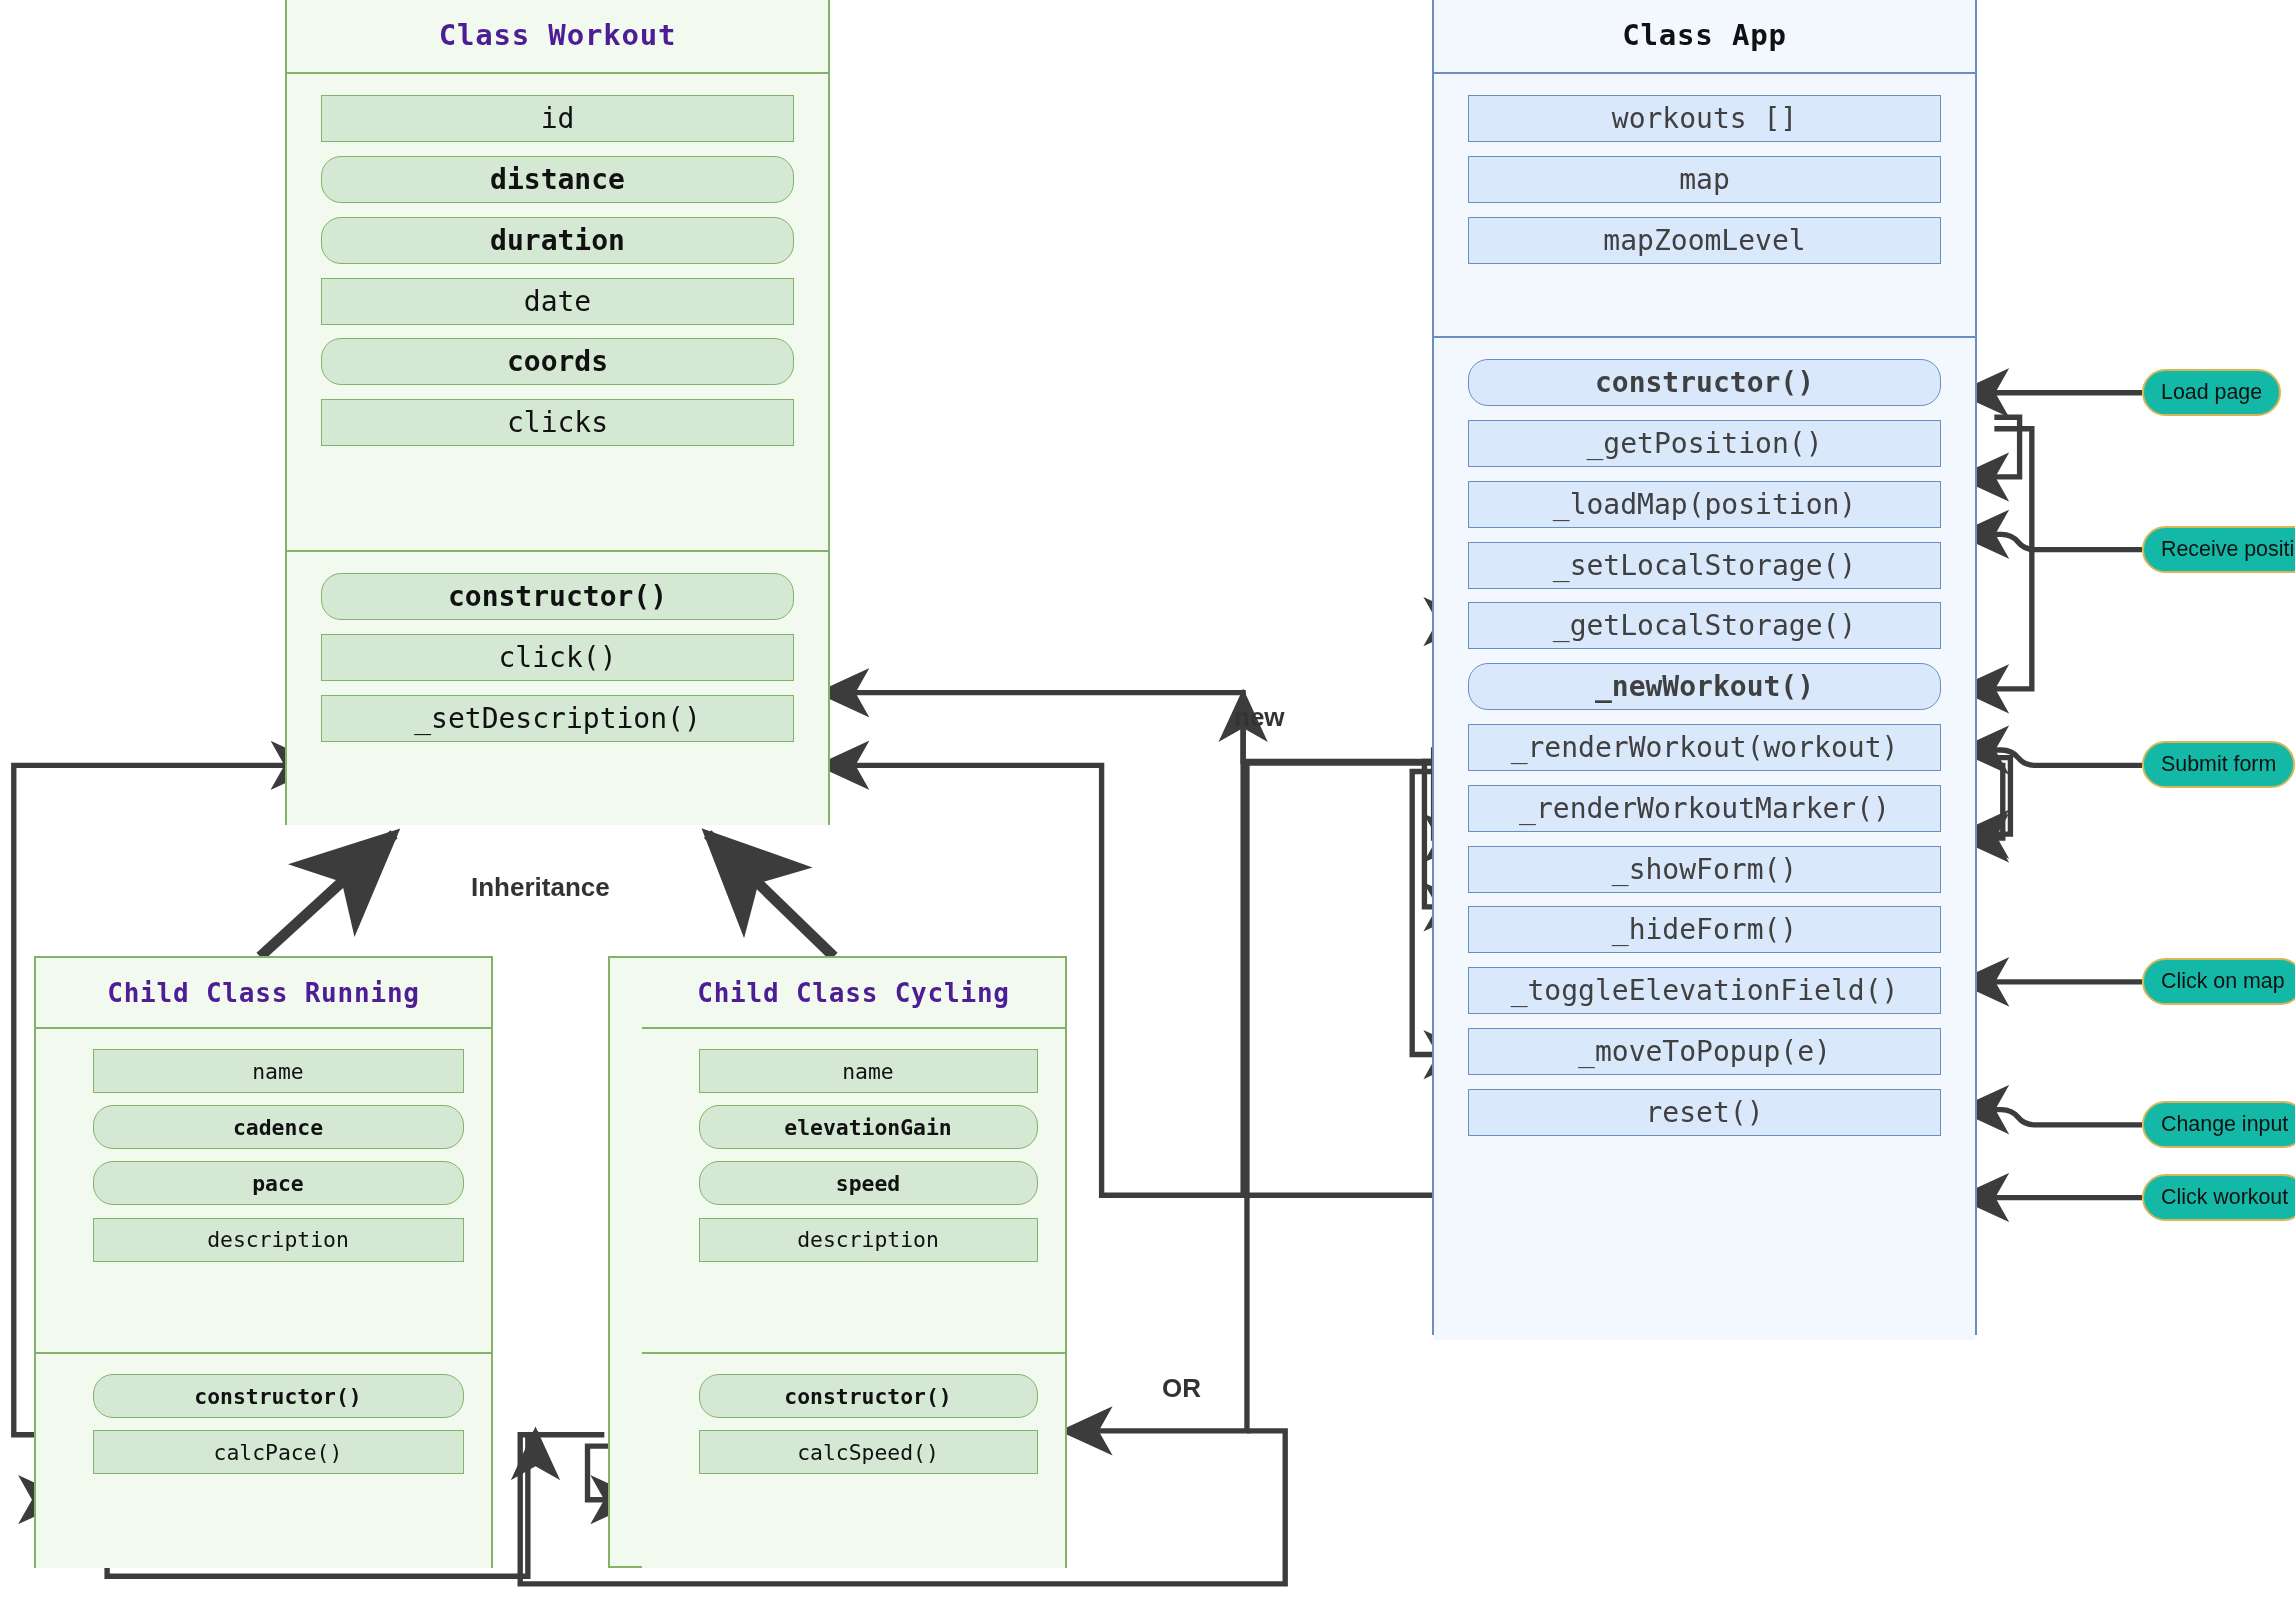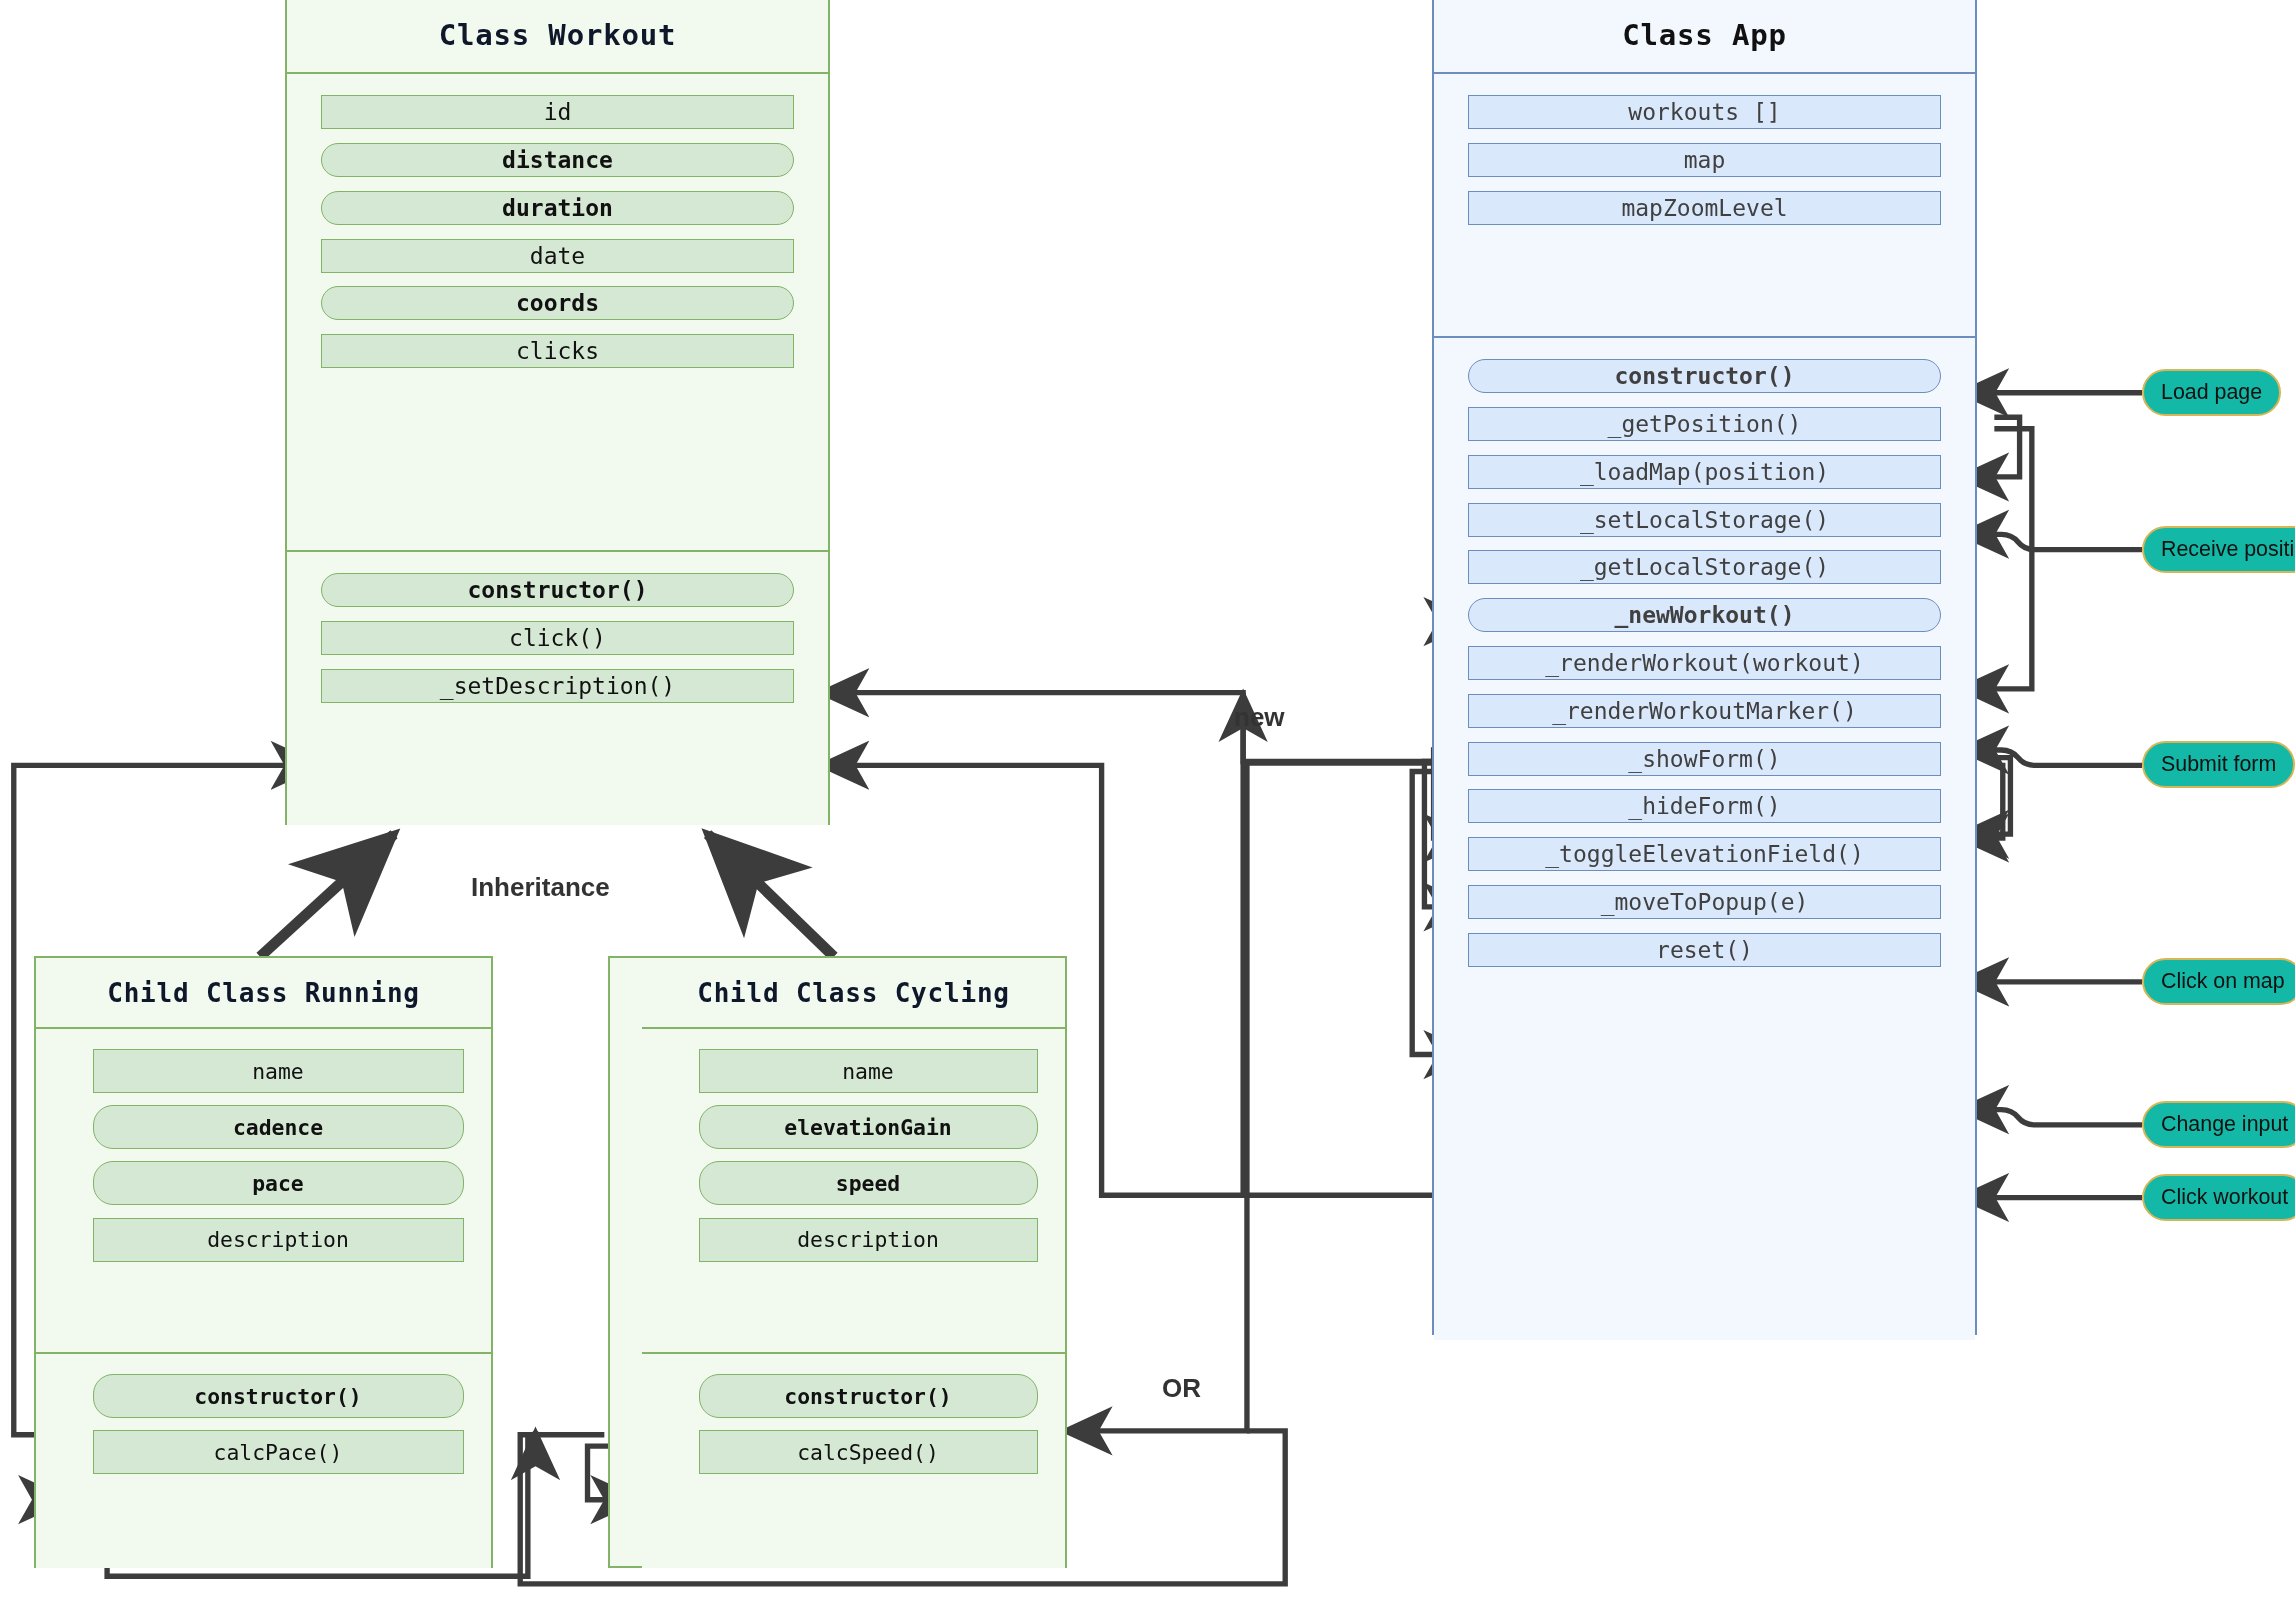--- a/index.html
+++ b/index.html
@@ -11,26 +11,26 @@
   svg.wires{position:absolute;left:0;top:0;width:2295px;height:1598px;
             pointer-events:none;}
 
   
   .classbox{position:absolute;box-sizing:border-box;border:2.3px solid;}
   .classbox .title{box-sizing:border-box;display:flex;align-items:center;
         justify-content:center;font-weight:bold;letter-spacing:0.8px;}
   .compartment{box-sizing:border-box;border-top:2.3px solid;}
   .rowlist{padding:21.4px 34px;display:flex;flex-direction:column;gap:13.8px;}
   .row{box-sizing:border-box;border:1.5px solid;display:flex;align-items:center;
-       justify-content:center;height:34px;font-size:23px;}
+       justify-content:center;height:47px;font-size:28px;}
   .row.b{font-weight:bold;border-radius:20px;}
 
   
   .green{border-color:#82b366;background:#f2faf0;}
-  .green .title{color:#0f172a;background:#f2faf0;}
+  .green .title{color:#4c1d95;background:#f2faf0;}
   .green .compartment{border-top-color:#82b366;background:#f2faf0;}
   .green .row{border-color:#82b366;background:#d5e8d4;color:#111;}
 
   
   .blue{border-color:#6c8ebf;background:#f3f7fe;}
   .blue .title{color:#111;background:#f3f7fe;}
   .blue .compartment{border-top-color:#6c8ebf;background:#f3f7fe;}
   .blue .row{border-color:#6c8ebf;background:#dae8fc;color:#404040;}
 
   

